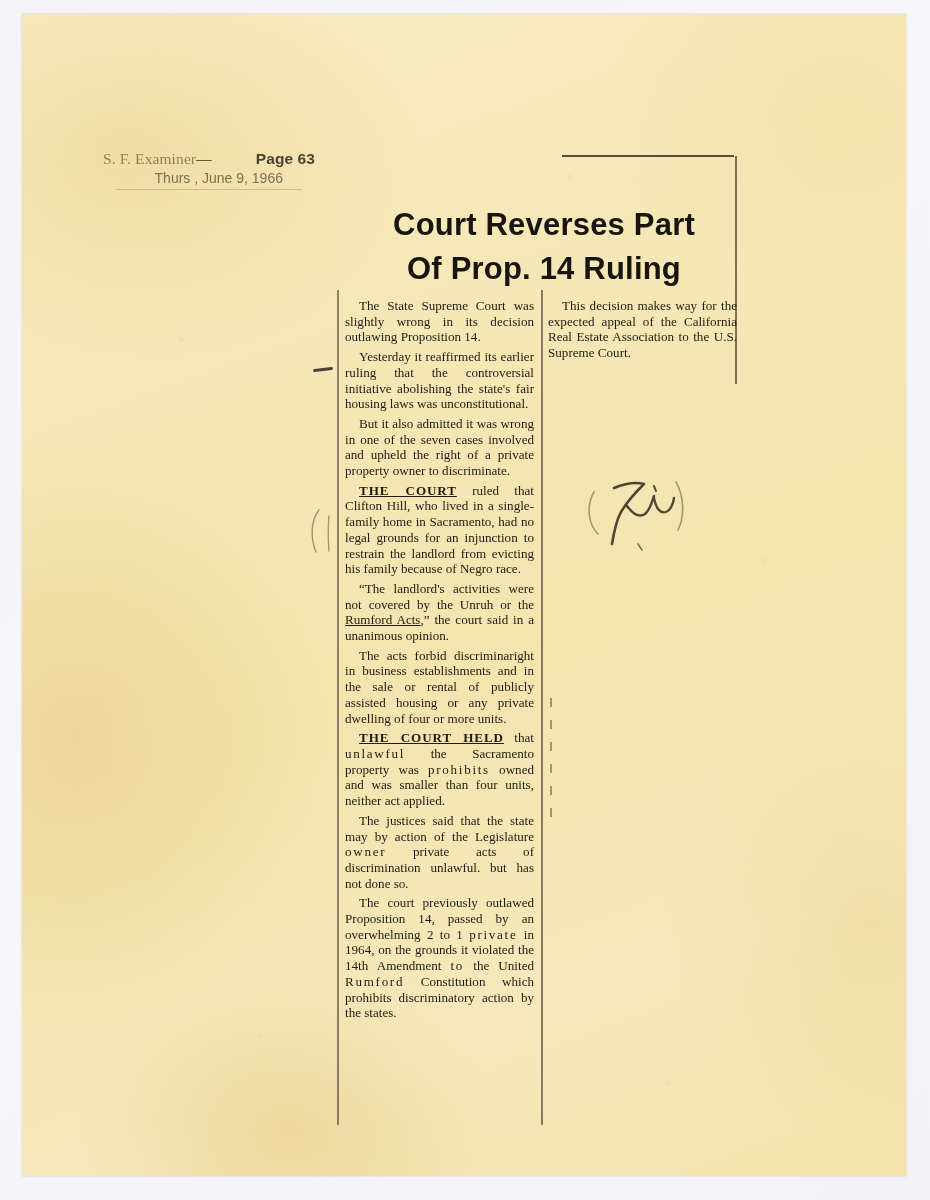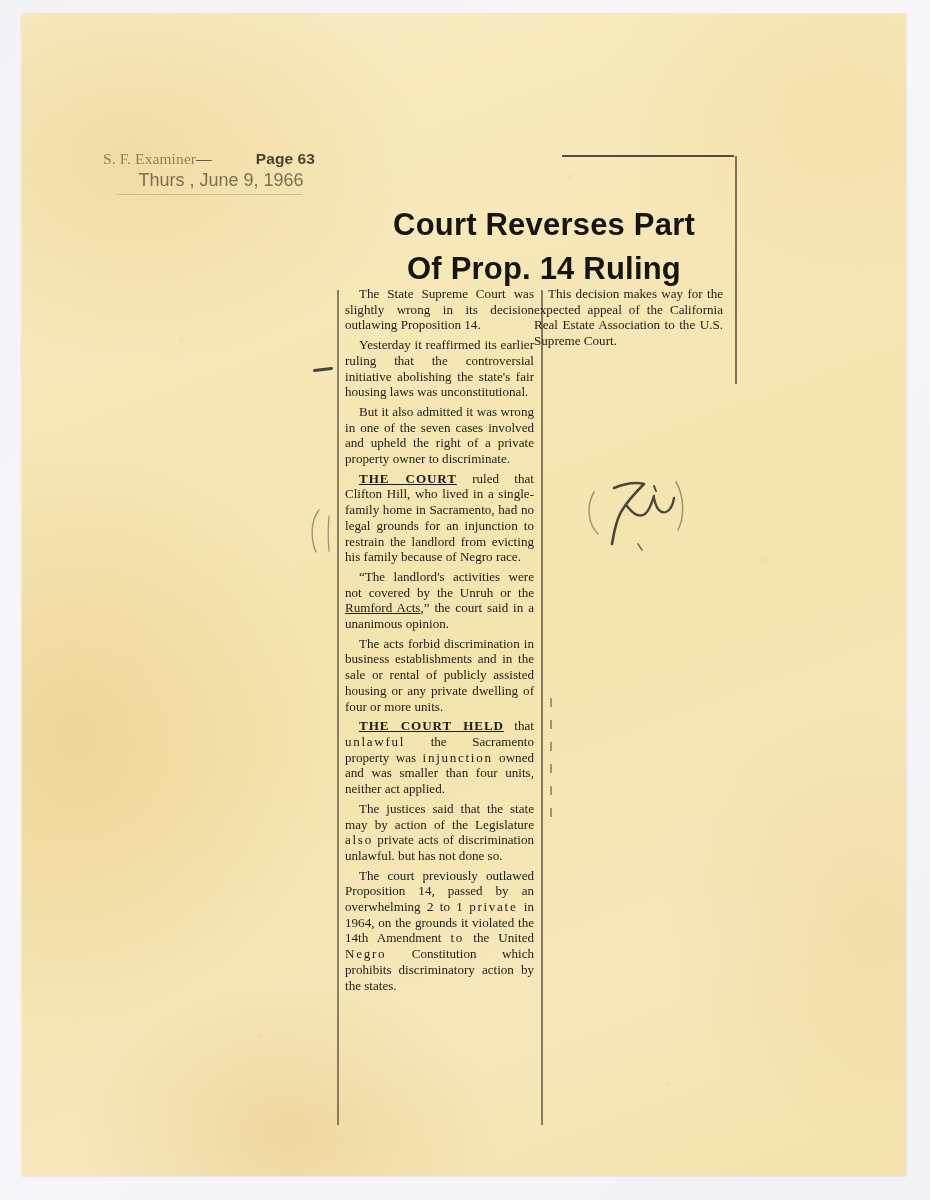--- a/index.html
+++ b/index.html
@@ -77,21 +77,21 @@
     text-align: center;
   }
   #masthead .line1 .page {
     font-weight: bold;
     color: #332d1e;
     opacity: 1;
     margin-left: 44px;
   }
   #masthead .line2 {
     font-family: "Liberation Sans", sans-serif;
-    font-size: 18px;
+    font-size: 14px;
     margin-top: 2px;
     color: #5d5339;
     opacity: 0.80;
     white-space: nowrap;
   }
   #masthead .line2 .smudge {
     opacity: 0.30;
     letter-spacing: 1px;
   }
   #masthead .underline {
@@ -181,23 +181,24 @@
   }
   #headline .hl {
     display: block;
     white-space: nowrap;
   }
 
   
   #cols {
     position: absolute;
     left: 8px;
-    top: 128px;
+    top: 140px;
     width: 398px;
     display: flex;
+    gap: 14px;
   }
   .col {
     width: 189px;
   }
   .col p {
     margin: 0 0 0 0;
     text-indent: 14px;
     font-family: "Liberation Serif", serif;
     font-size: 13.1px;
     line-height: 15.7px;
@@ -293,27 +294,27 @@
         <p class="lead"><span>The State Supreme Court was slightly wrong in its decision outlawing Proposition 14.</span></p>
 
         <p><span>Yesterday it reaffirmed its earlier ruling that the controversial initiative abolishing the state's fair housing laws was unconstitutional.</span></p>
 
         <p><span>But it also admitted it was wrong in one of the seven cases involved and upheld the right of a private property owner to discriminate.</span></p>
 
         <p><span class="lede">THE COURT</span><span> ruled that Clifton Hill, who lived in a single-family home in Sacramento, had no legal grounds for an injunction to restrain the landlord from evicting his family because of Negro race.</span></p>
 
         <p>“The landlord's activities were not covered by the Unruh or the <span class="ul">Rumford Acts</span>,” the court said in a unanimous opinion.</p>
 
-        <p>The acts forbid discrimina<span>tion</span> in business establishments and in the sale or rental of publicly assisted housing or any private dwelling of four or more units.</p>
-
-        <p><span class="lede">THE COURT HELD</span> that <span class="tracked">unlawful</span> the Sacramento property was <span class="tracked">injunction</span> owned and was smaller than four units, neither act applied.</p>
-
-        <p>The justices said that the state may by action of the Legislature <span class="tracked">also</span> private acts of discrimination unlawful. but has not done so.</p>
-
-        <p>The court previously outlawed Proposition 14, passed by an overwhelming 2 to 1 <span class="tracked">private</span> in 1964, on the grounds it violated the 14th Amendment <span class="tracked">to</span> the United <span class="tracked">Negro</span> Constitution which prohibits discriminatory action by the states.</p>
+        <p>The acts forbid discrimina<span>right</span> in business establishments and in the sale or rental of publicly assisted housing or any private dwelling of four or more units.</p>
+
+        <p><span class="lede">THE COURT HELD</span> that <span class="tracked">unlawful</span> the Sacramento property was <span class="tracked">prohibits</span> owned and was smaller than four units, neither act applied.</p>
+
+        <p>The justices said that the state may by action of the Legislature <span class="tracked">owner</span> private acts of discrimination unlawful. but has not done so.</p>
+
+        <p>The court previously outlawed Proposition 14, passed by an overwhelming 2 to 1 <span class="tracked">private</span> in 1964, on the grounds it violated the 14th Amendment <span class="tracked">to</span> the United <span class="tracked">Rumford</span> Constitution which prohibits discriminatory action by the states.</p>
       </div>
 
       <div class="col">
         <p class="lead"><span>This decision makes way for the expected appeal of the California Real Estate Association to the U.S. Supreme Court.</span></p>
       </div>
 
     </div>
 
     <div id="mark-dash"></div>
 

